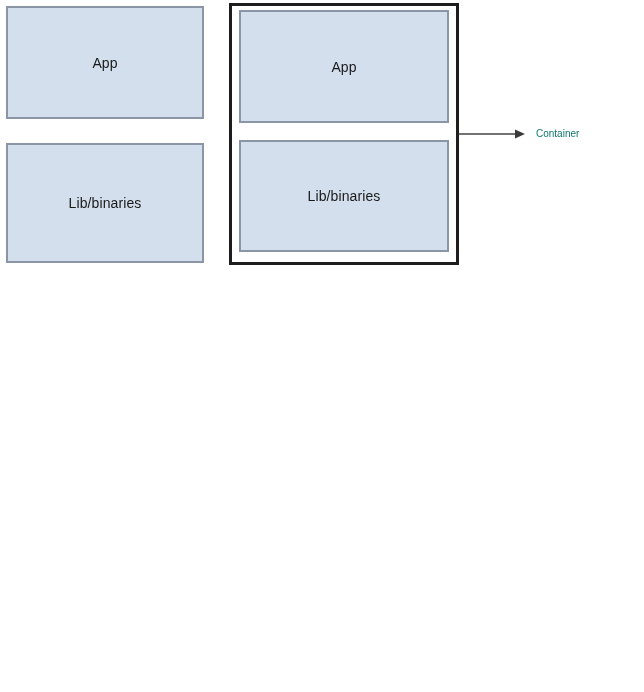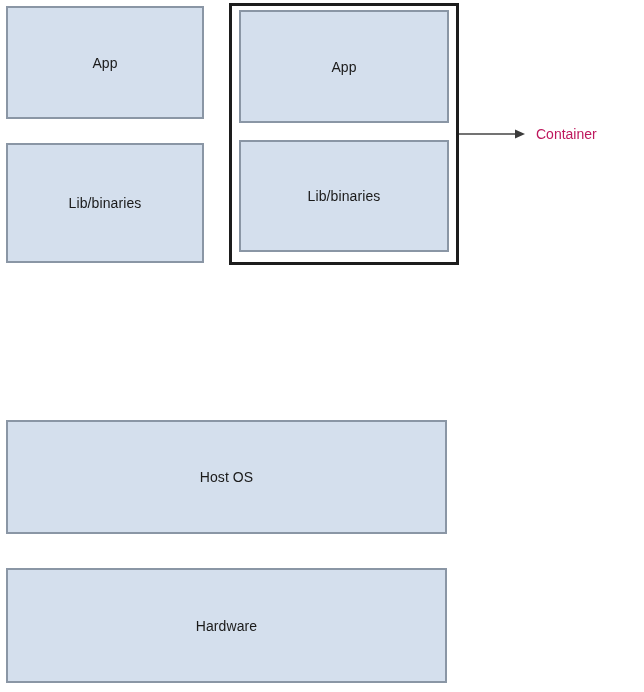--- a/index.html
+++ b/index.html
@@ -70,22 +70,22 @@
     width: 185px;
     height: 32px;
     pointer-events: none;
   }
   #container-callout svg { display: block; }
   #container-annotation-label {
     position: absolute;
     left: 536px;
     top: 126px;
     font-family: "Liberation Sans", sans-serif;
-    font-size: 14px;
-    color: #be185d;
+    font-size: 10px;
+    color: #0f766e;
     white-space: nowrap;
     line-height: 16px;
   }
 </style>
 </head>
 <body>
 
 <div id="canvas">
 
   <div class="box" id="left-app">
@@ -107,21 +107,15 @@
 
   <div id="container-callout">
     <svg width="185" height="32" viewBox="0 0 185 32">
       <line x1="0" y1="16" x2="56" y2="16" stroke="#444444" stroke-width="1.4"></line>
       <polygon points="56,11.5 66,16 56,20.5" fill="#3b3b3b"></polygon>
     </svg>
   </div>
   <div id="container-annotation-label">Container</div>
 
 
-  <div class="box" id="host-os">
-    <span class="box-label">Host OS</span>
-  </div>
 
-  <div class="box" id="hardware">
-    <span class="box-label">Hardware</span>
-  </div>
 
 </div>
 
 </body></html>

